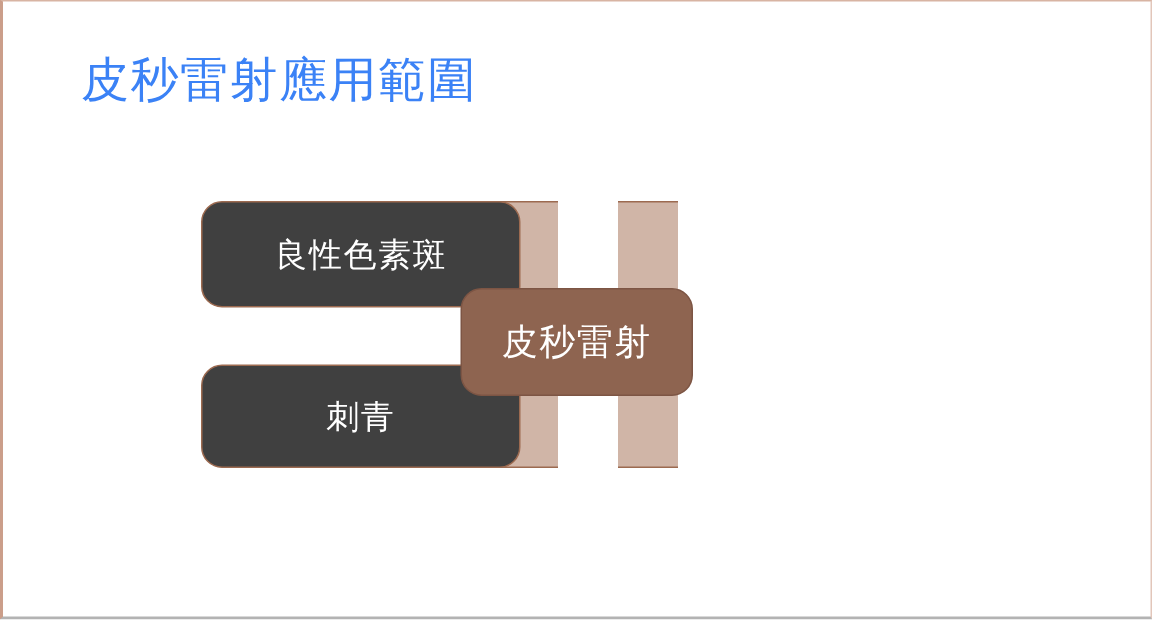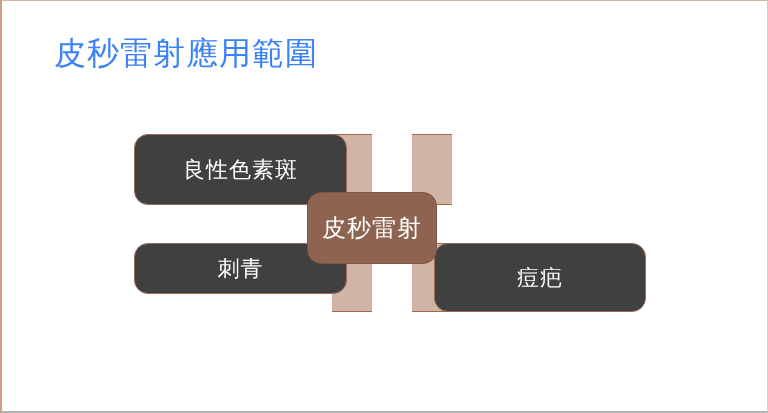--- a/index.html
+++ b/index.html
@@ -69,23 +69,23 @@
     border: 1.5px solid #7d5544;
     border-radius: 14px;
     font-size: 24px;
     letter-spacing: 1px;
     z-index: 3;
   }
 
   
   .node-tl { left: 132px; top: 133px;  width: 213px; height: 71px; }
   .node-tr { left: 432px; top: 133px;  width: 212px; height: 71px; }
-  .node-bl { left: 132px; top: 242px;  width: 213px; height: 51px; }
+  .node-bl { left: 132px; top: 242px;  width: 213px; height: 69px; }
   .node-br { left: 432px; top: 242px;  width: 212px; height: 69px; }
-  .node-c  { left: 305px; top: 191px;  width: 130px; height: 72px; }
+  .node-c  { left: 305px; top: 191px;  width: 155px; height: 72px; }
 
   
   .connector {
     position: absolute;
     background: #d0b5a7;
     border-top: 1.5px solid #9c6a50;
     border-bottom: 1.5px solid #9c6a50;
     z-index: 0;
   }
   .conn-tl { left: 330px; top: 133px; width: 40px; height: 71px; box-sizing: border-box; }
@@ -109,22 +109,19 @@
 
     <div class="node node-outer node-tl">
       <span>良性色素斑</span>
     </div>
 
 
     <div class="node node-outer node-bl">
       <span>刺青</span>
     </div>
 
-    <div class="node node-outer node-br">
-      <span>痘疤</span>
-    </div>
 
     <div class="node node-center node-c">
       <span>皮秒雷射</span>
     </div>
 
   </div>
 </div>
 
 </body></html>

